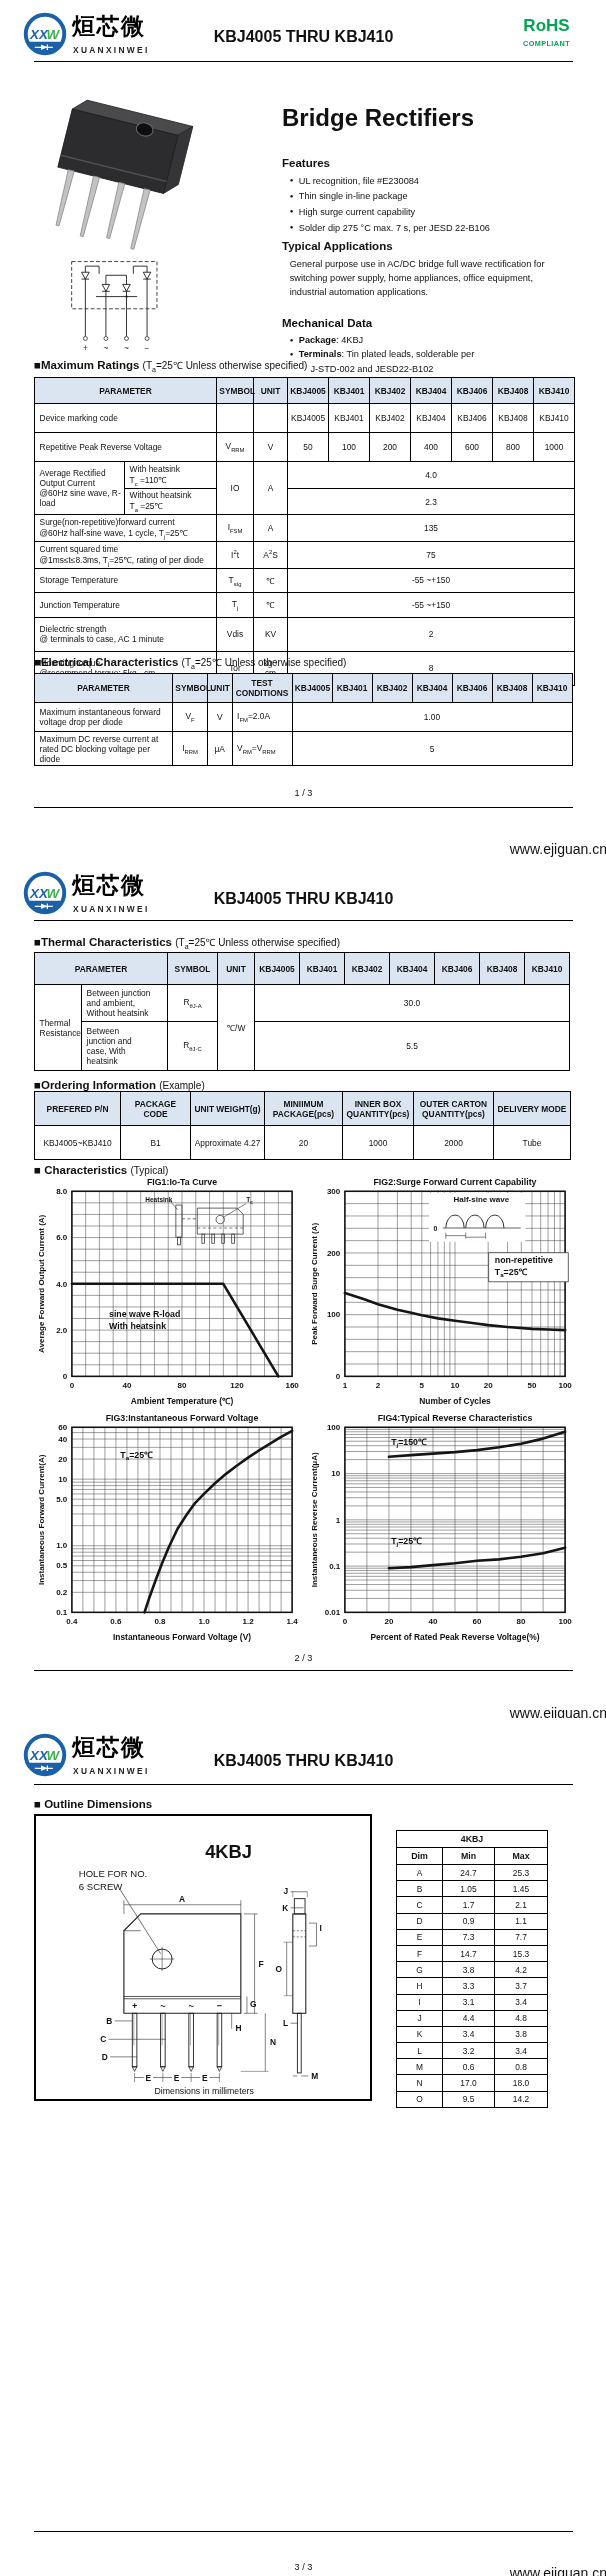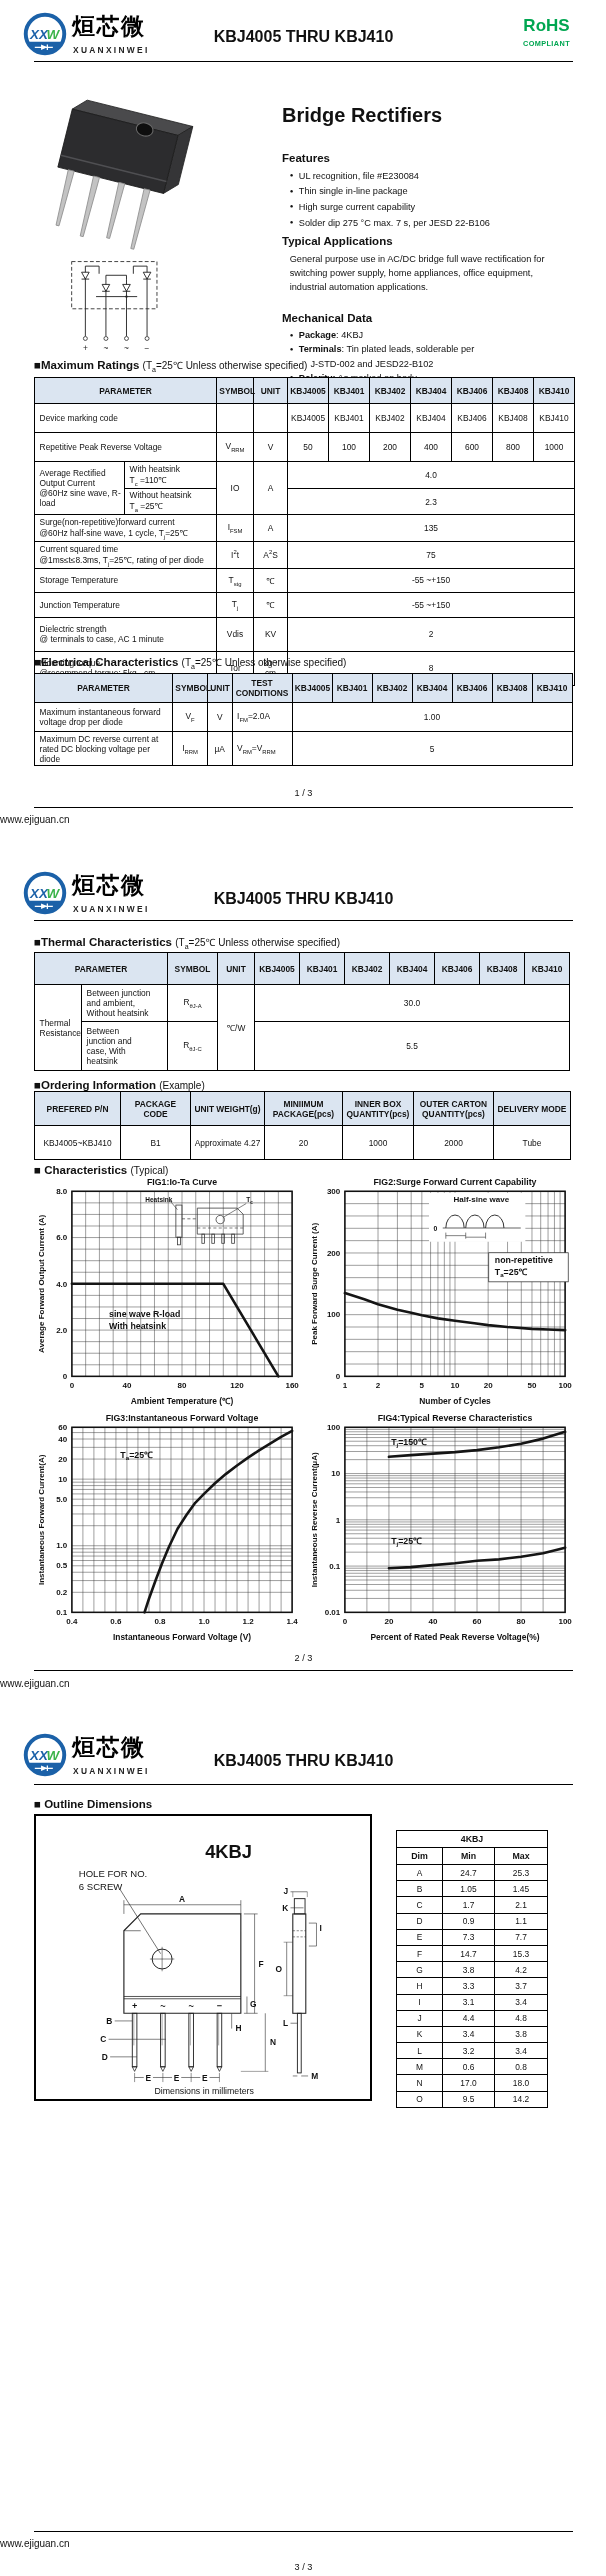--- a/index.html
+++ b/index.html
@@ -8,21 +8,21 @@
         font-family:"Liberation Sans",sans-serif;color:#111;}
   .abs{position:absolute;}
   
   .hdr-rule{position:absolute;left:34px;right:34px;height:0;border-top:1.9px solid #000;}
   .logo-cn{font-weight:bold;font-size:23px;letter-spacing:1.5px;color:#000;line-height:1;}
   .logo-en{font-size:8.4px;letter-spacing:2.3px;color:#222;font-weight:bold;text-align:right;}
   .doc-title{font-weight:bold;font-size:16px;white-space:nowrap;}
   .rohs-t{color:#00a651;font-weight:bold;font-size:17px;line-height:1;}
   .rohs-s{color:#00a651;font-weight:bold;font-size:7.3px;letter-spacing:0.4px;margin-top:4.6px;}
   
-  .h-big{font-size:20px;font-weight:bold;margin:0 0 25px 0;}
+  .h-big{font-size:24px;font-weight:bold;margin:0 0 25px 0;}
   .h-mid{font-size:11.5px;font-weight:bold;margin:10.7px 0 4.6px 0;}
   .txt{font-size:9.2px;line-height:1.55;}
   ul.feat{list-style:none;margin:1.5px 0 0 0;padding:0 0 0 7.7px;}
   ul.feat li{font-size:9.2px;line-height:1.7;}
   ul.feat li:before{content:"\25CF";font-size:6.1px;vertical-align:1.5px;margin-right:5.4px;}
   .mech-item{font-size:9.2px;line-height:1.55;padding-left:7.7px;}
   .mech-item .dot:before{content:"\25CF";font-size:6.1px;vertical-align:1.5px;margin-right:5.4px;}
   .mech-item b{font-weight:bold;}
   .mech-cont{padding-left:20.7px;white-space:pre-line;}
   
@@ -41,21 +41,21 @@
   .chart{position:absolute;width:268px;height:234px;}
   .chart svg{width:100%;height:100%;}
   
   .outline-box{position:absolute;border:2.3px solid #000;background:#fff;}
   table.dim{border-collapse:collapse;table-layout:fixed;width:151px;border:1.1px solid #000;}
   table.dim th{font-size:8.8px;font-weight:bold;border:0.8px solid #000;padding:1.5px;text-align:center;}
   table.dim td{font-size:8.4px;border:0.8px solid #000;padding:1.5px;text-align:center;height:12.2px;}
   
   .pg-num{position:absolute;left:0;right:0;text-align:center;font-size:9.2px;}
   .foot-rule{position:absolute;left:34px;right:34px;border-top:1.5px solid #000;}
-  .site{position:absolute;left:0;right:0;text-align:left;font-size:10px;}
+  .site{position:absolute;left:0;right:0;text-align:right;font-size:14px;margin-top:27px;}
 </style>
 </head>
 <body>
 
 <div class="doc">
 
   <div class="page">
 
     <div class="abs" style="left:23px;top:10.7px;width:184px;height:49px;">
       <svg width="44" height="44" viewBox="0 0 56 56" style="position:absolute;left:0;top:1.5px;">

